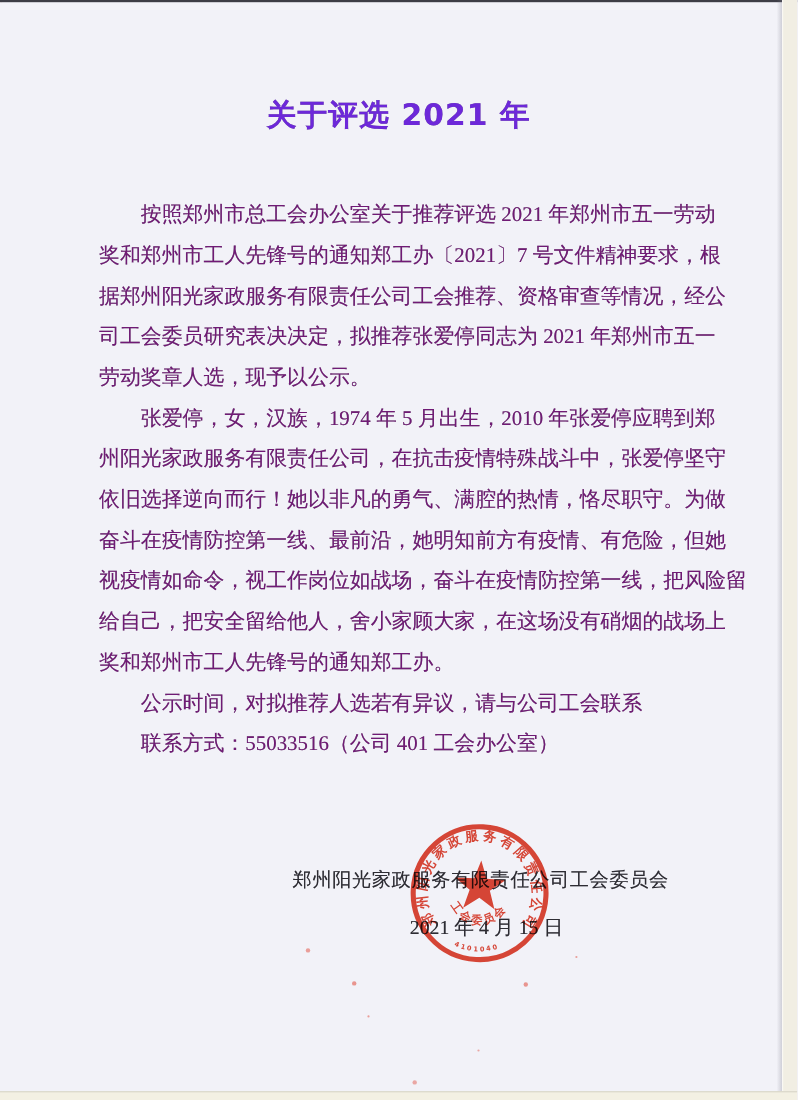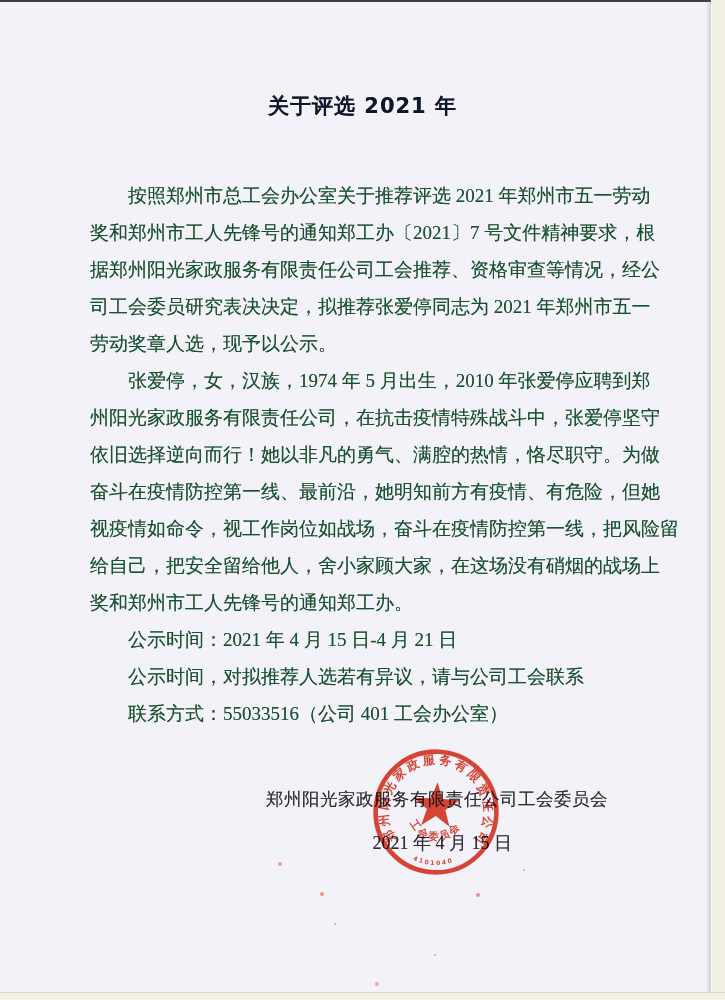--- a/index.html
+++ b/index.html
@@ -10,26 +10,26 @@
   }
   
   .edge-top{position:absolute;left:0;top:0;width:725px;height:2px;background:#3d3d46;}
   .edge-bottom{position:absolute;left:0;bottom:0;width:725px;height:7px;background:#f3f0e3;border-top:1px solid #d8d5c8;}
   .edge-right-shadow{position:absolute;top:0;right:13px;width:6px;height:1000px;background:linear-gradient(90deg,rgba(120,120,135,0),rgba(120,120,135,.35));}
   .edge-right-band{position:absolute;top:0;right:0;width:13px;height:1000px;background:#f1eee3;border-left:1px solid #fbfaf6;}
 
   
   .title{position:absolute;top:84px;left:90px;width:545px;text-align:center;
     font-family:"DejaVu Sans","Liberation Sans",sans-serif;font-weight:bold;
-    font-size:21px;line-height:44px;color:#0f172a;letter-spacing:1px;
+    font-size:27px;line-height:44px;color:#6d28d9;letter-spacing:1px;
     text-shadow:0 0 .6px rgba(38,37,43,.55);}
 
   
   .bodytext{position:absolute;top:177px;left:90px;width:545px;
-    font-size:19px;line-height:37px;color:#14532d;
+    font-size:19px;line-height:37px;color:#701a75;
     text-shadow:0 0 .5px rgba(45,44,51,.5);}
   .para div{height:37px;text-align:justify;text-align-last:justify;white-space:nowrap;}
   .para div:first-child{text-indent:2em;}
   .para div:last-child{text-align-last:left;}
 
   
   .sig-line{position:absolute;top:787px;left:0;right:117px;text-align:right;
     font-size:17.5px;letter-spacing:.5px;color:#2d2c33;text-shadow:0 0 .5px rgba(45,44,51,.5);}
   .date-line{position:absolute;top:831px;left:0;right:213px;text-align:right;
     font-size:18px;color:#2d2c33;text-shadow:0 0 .5px rgba(45,44,51,.5);}
@@ -70,23 +70,20 @@
     <div class="para">
         <div>张爱停，女，汉族，1974 年 5 月出生，2010 年张爱停应聘到郑</div>
         <div>州阳光家政服务有限责任公司，在抗击疫情特殊战斗中，张爱停坚守</div>
         <div>依旧选择逆向而行！她以非凡的勇气、满腔的热情，恪尽职守。为做</div>
         <div>奋斗在疫情防控第一线、最前沿，她明知前方有疫情、有危险，但她</div>
         <div>视疫情如命令，视工作岗位如战场，奋斗在疫情防控第一线，把风险留</div>
         <div>给自己，把安全留给他人，舍小家顾大家，在这场没有硝烟的战场上</div>
         <div>奖和郑州市工人先锋号的通知郑工办。</div>
       </div>
     <div class="para">
-        <div>公示时间：2021 年 4 月 15 日-4 月 21 日</div>
-      </div>
-    <div class="para">
         <div>公示时间，对拟推荐人选若有异议，请与公司工会联系</div>
       </div>
     <div class="para">
         <div>联系方式：55033516（公司 401 工会办公室）</div>
       </div>
   </div>
 
   <div class="sig-line">郑州阳光家政服务有限责任公司工会委员会</div>
   <div class="date-line">2021 年 4 月 15 日</div>
 

